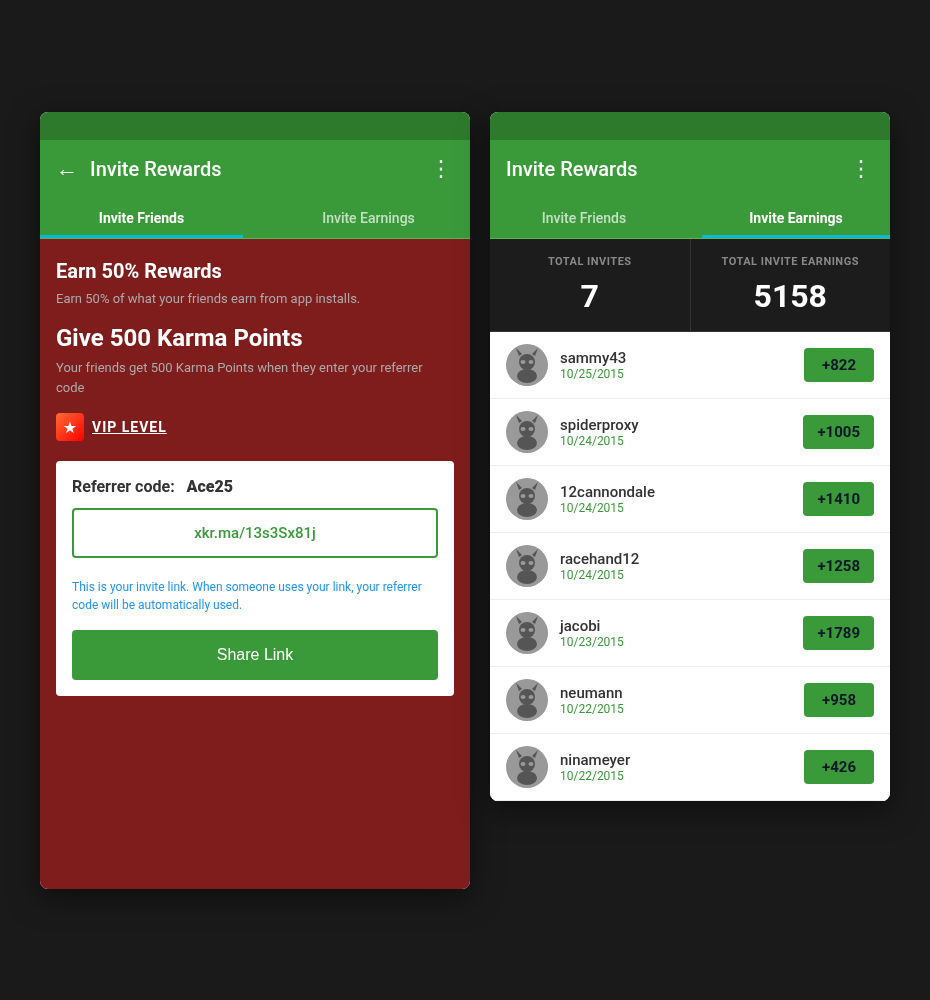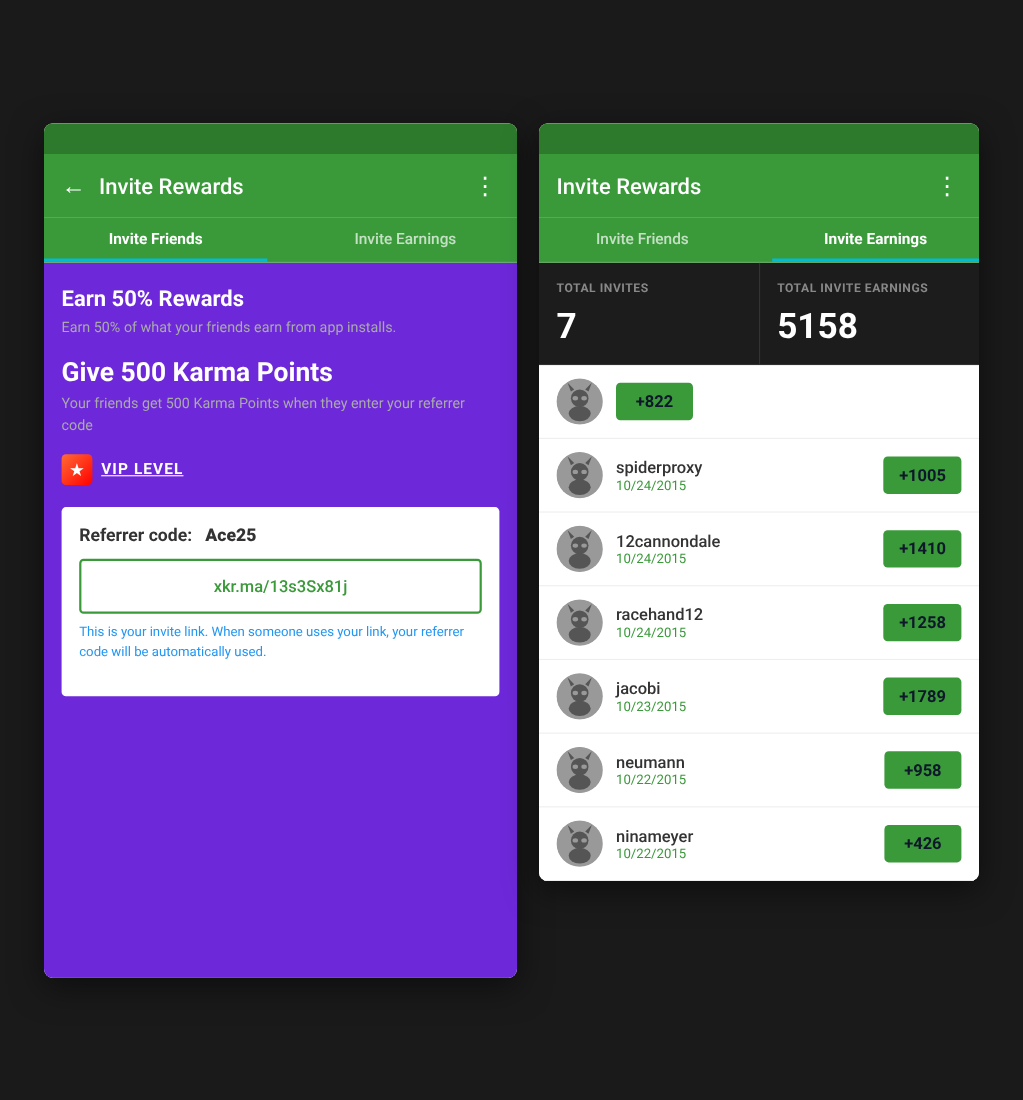--- a/index.html
+++ b/index.html
@@ -98,21 +98,21 @@
       position: absolute;
       bottom: 0;
       left: 0;
       right: 0;
       height: 3px;
       background: #00bcd4;
     }
 
     
     .content-left {
-      background: #6d28d9;
+      background: #7f1d1d;
       padding: 20px 16px;
       min-height: 650px;
     }
     .reward-title {
       color: #fff;
       font-size: 20px;
       font-weight: 700;
       margin-bottom: 6px;
     }
     .reward-desc {
@@ -174,21 +174,21 @@
       margin-left: 8px;
     }
     .invite-link-box {
       border: 2px solid #3a9a3a;
       border-radius: 4px;
       padding: 14px;
       text-align: center;
       color: #3a9a3a;
       font-size: 15px;
       font-weight: 500;
-      margin-bottom: 7px;
+      margin-bottom: 20px;
     }
     .invite-hint {
       color: #2196F3;
       font-size: 12px;
       line-height: 1.5;
       margin-bottom: 16px;
     }
     .share-btn {
       background: #3a9a3a;
       color: #fff;
@@ -202,21 +202,21 @@
       text-align: center;
     }
     .stats-bar {
       background: #1c1c1c;
       display: flex;
       border-bottom: 1px solid #333;
     }
     .stat-block {
       flex: 1;
       padding: 16px;
-      text-align: left;
+      text-align: center;
       border-right: 1px solid #333;
     }
     .stat-block:last-child {
       border-right: none;
     }
     .stat-label {
       color: #888;
       font-size: 11px;
       font-weight: 700;
       letter-spacing: 0.5px;
@@ -312,20 +312,21 @@
         </div>
         <span class="vip-text">VIP LEVEL</span>
       </div>
       <div class="referrer-section">
         <div style="margin-bottom:12px;">
           <span class="referrer-label">Referrer code:</span>
           <span class="referrer-code">Ace25</span>
         </div>
         <div class="invite-link-box">xkr.ma/13s3Sx81j</div>
         <div class="invite-hint">This is your invite link. When someone uses your link, your referrer code will be automatically used.</div>
+        <button class="share-btn">Share Link</button>
       </div>
     </div>
   </div>
 
   <div class="phone-frame phone-frame-right">
     <div class="status-bar"></div>
     <div class="app-header">
       <div class="header-left">
         <span class="app-header-title">Invite Rewards</span>
       </div>
@@ -356,20 +357,24 @@
           <ellipse cx="21" cy="32" rx="10" ry="7" fill="#555"></ellipse>
 
           <polygon points="13,12 10,4 16,10" fill="#555"></polygon>
           <polygon points="29,12 32,4 26,10" fill="#555"></polygon>
 
           <ellipse cx="17" cy="18" rx="2.5" ry="2" fill="#999"></ellipse>
           <ellipse cx="25" cy="18" rx="2.5" ry="2" fill="#999"></ellipse>
         </svg>
       </div>
     </div>
+    <div class="invite-info">
+      <div class="invite-username">sammy43</div>
+      <div class="invite-date">10/25/2015</div>
+    </div>
     <div class="invite-points">+822</div>
   </div>
         <div class="invite-item">
     <div class="avatar">
       <div class="avatar-inner">
         <svg width="42" height="42" viewBox="0 0 42 42">
           <circle cx="21" cy="21" r="21" fill="#999"></circle>
 
           <ellipse cx="21" cy="18" rx="8" ry="8" fill="#555"></ellipse>
           <ellipse cx="21" cy="32" rx="10" ry="7" fill="#555"></ellipse>

